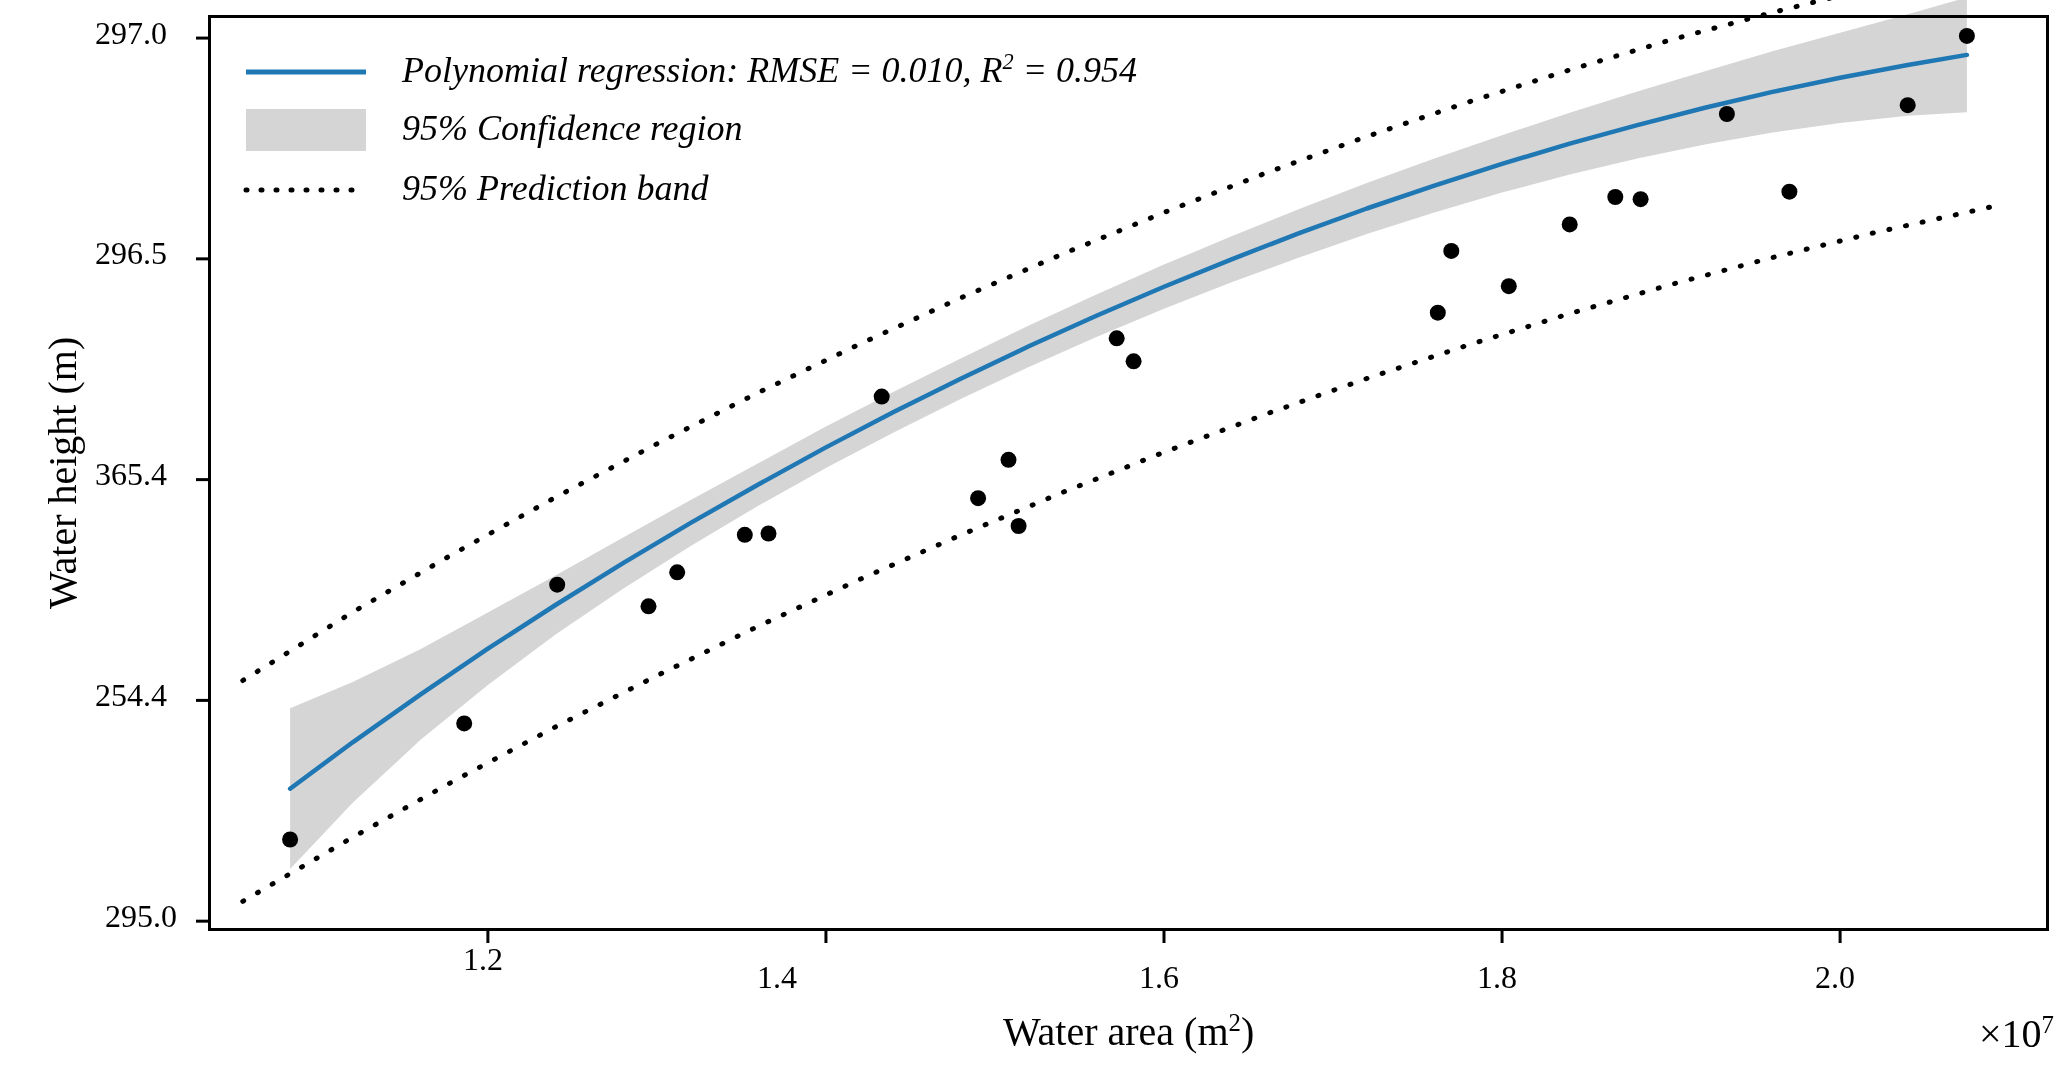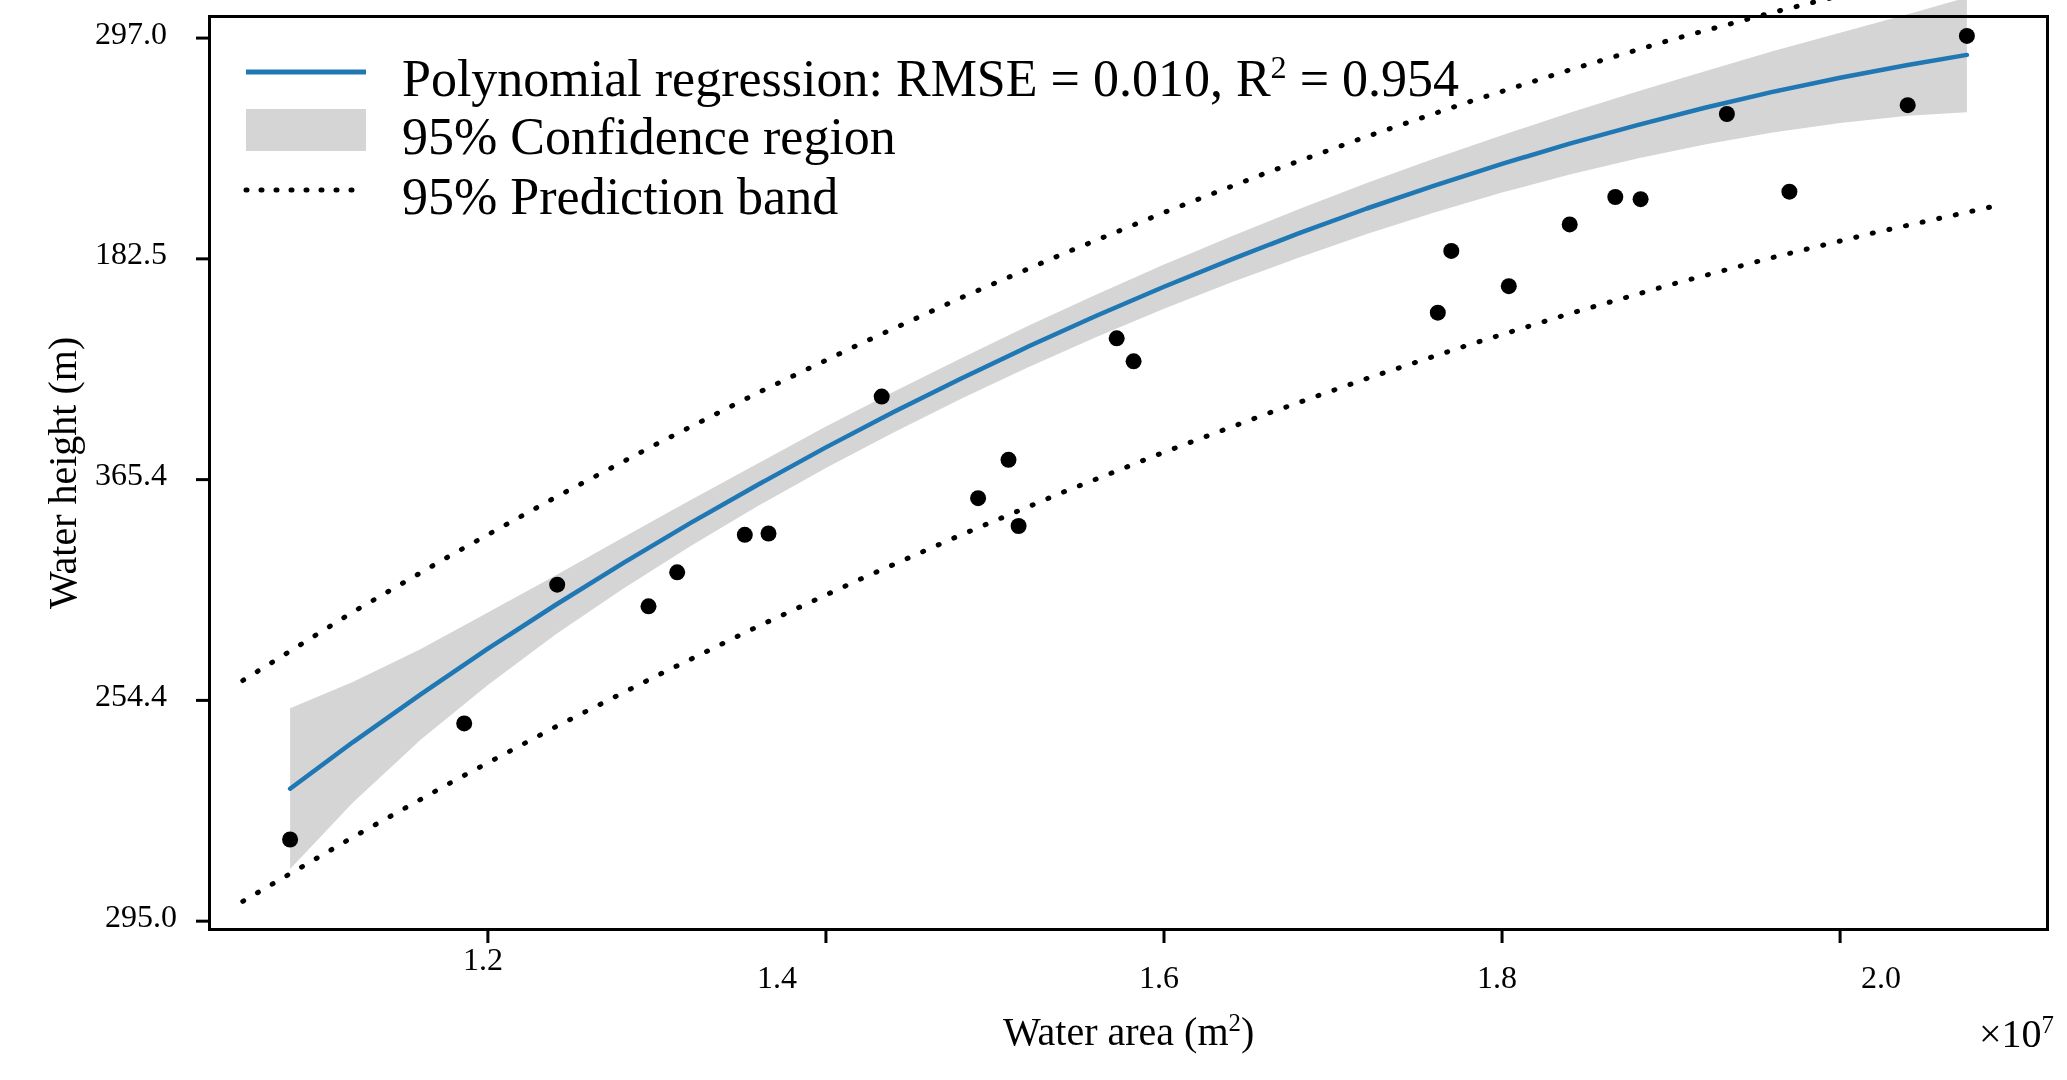--- a/index.html
+++ b/index.html
@@ -3,21 +3,21 @@
 <meta charset="utf-8">
 <style>
   html,body{margin:0;padding:0;background:#ffffff;}
   body{width:2067px;height:1080px;overflow:hidden;
        font-family:"Liberation Serif","DejaVu Serif",serif;color:#000;}
   #fig{position:relative;width:2067px;height:1080px;background:#fff;}
   #plot-svg{position:absolute;left:0;top:0;width:2067px;height:1080px;}
   .axis-label{position:absolute;font-size:40px;color:#000;white-space:nowrap;}
   #ylabel{left:0;top:0;transform-origin:0 0;}
   .tick-text{position:absolute;font-size:32px;color:#000;white-space:nowrap;}
-  .legend-text{position:absolute;font-size:52px;color:#000;white-space:nowrap;}
+  .legend-text{position:absolute;font-size:36px;color:#000;white-space:nowrap;font-style:italic;}
   sup{font-size:0.62em;vertical-align:super;line-height:0;}
 </style>
 </head>
 <body>
 
 <div id="fig">
 
   <svg id="plot-svg" viewBox="0 0 2067 1080" preserveAspectRatio="none">
     <g id="g-confidence">
         <polygon points="290.1,708.3 352.7,681.9 420.3,649.2 487.9,612.5 555.5,575.4 623.1,537.5 690.7,499.9 758.3,463.3 825.9,426.6 893.6,391.8 961.2,358.2 1028.8,325.5 1096.4,294.6 1164.0,264.6 1231.6,236.3 1299.2,209.0 1366.8,182.9 1434.4,158.6 1502.0,135.2 1569.7,112.7 1637.3,91.5 1704.9,71.2 1772.5,51.3 1840.1,32.8 1907.7,14.2 1966.9,-2.5 1966.9,112.3 1907.7,115.8 1840.1,122.9 1772.5,132.6 1704.9,144.5 1637.3,158.6 1569.7,174.5 1502.0,192.6 1434.4,212.5 1366.8,234.1 1299.2,257.5 1231.6,282.3 1164.0,308.7 1096.4,337.0 1028.8,367.0 961.2,398.8 893.6,432.4 825.9,468.1 758.3,505.7 690.7,545.9 623.1,588.7 555.5,634.6 487.9,684.9 420.3,740.1 352.7,802.8 290.1,869.1" fill="#d5d5d5" stroke="none"></polygon>
@@ -70,30 +70,30 @@
         <line x1="209" y1="38.07729468599541" x2="196" y2="38.07729468599541" stroke="#000" stroke-width="3"></line>
       </g>
     <g id="g-legend-marks">
         <line x1="246" y1="72" x2="366" y2="72" stroke="#1f77b4" stroke-width="5"></line>
         <rect x="246" y="109" width="120" height="42" fill="#d5d5d5"></rect>
         <line x1="246" y1="190" x2="366" y2="190" stroke="#000000" stroke-width="5" stroke-linecap="round" stroke-dasharray="1 14"></line>
       </g>
   </svg>
 
   <div class="tick-text" id="yt0" style="left: 95px; top: 14.5773px;">297.0</div>
-  <div class="tick-text" id="yt1" style="left: 95px; top: 235.35px;">182.5</div>
+  <div class="tick-text" id="yt1" style="left: 95px; top: 235.35px;">296.5</div>
   <div class="tick-text" id="yt2" style="left: 95px; top: 456.123px;">365.4</div>
   <div class="tick-text" id="yt3" style="left: 95px; top: 676.896px;">254.4</div>
   <div class="tick-text" id="yt4" style="left: 105px; top: 897.669px;">295.0</div>
 
   <div class="tick-text" id="xt0" style="left: 462.892px; top: 941px;">1.2</div>
   <div class="tick-text" id="xt1" style="left: 757px; top: 958.5px;">1.4</div>
   <div class="tick-text" id="xt2" style="left: 1139px; top: 958.5px;">1.6</div>
   <div class="tick-text" id="xt3" style="left: 1477.05px; top: 958.5px;">1.8</div>
-  <div class="tick-text" id="xt4" style="left: 1815.1px; top: 958.5px; margin-left: 46px;">2.0</div>
+  <div class="tick-text" id="xt4" style="left: 1815.1px; top: 958.5px;">2.0</div>
 
   <div class="axis-label" id="ylabel" style="left: 38.5px; top: 609px; transform: rotate(-90deg);">
     <span>Water height (m)</span>
   </div>
   <div class="axis-label" id="xlabel" style="left: 1003px; top: 1008px;">
     <span>Water area (m</span><sup>2</sup><span>)</span>
   </div>
   <div class="axis-label" id="xoffset" style="left: 1979px; top: 1010px;">
     <span>×10</span><sup>7</sup>
   </div>

